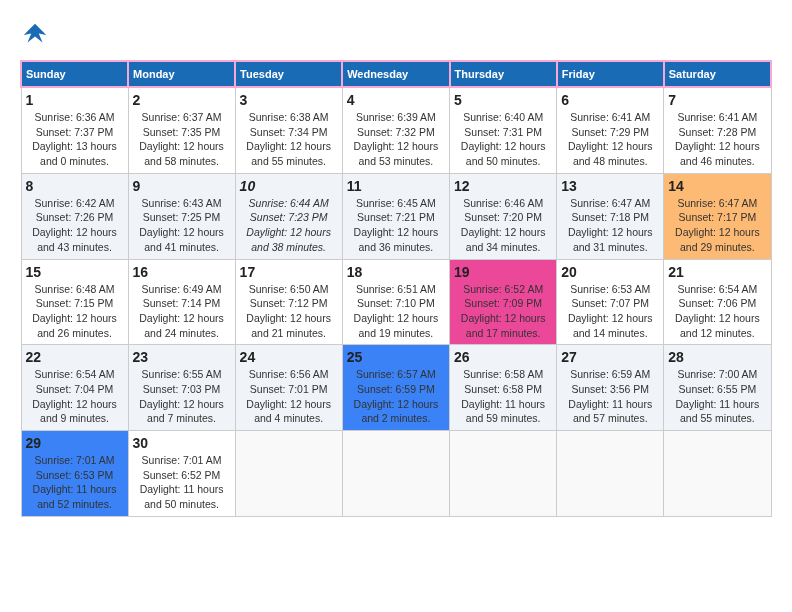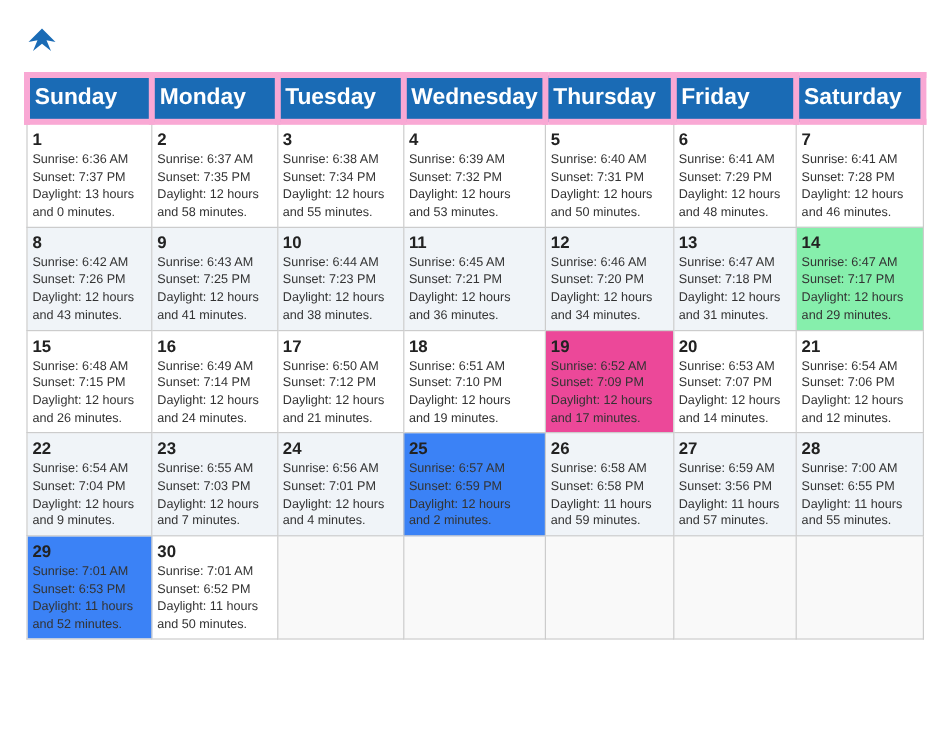--- a/index.html
+++ b/index.html
@@ -40,23 +40,23 @@
     .calendar {
       width: 100%;
       border-collapse: collapse;
       font-size: 11px;
     }
     .calendar th {
       background-color: #1a6bb5;
       color: #fff;
       padding: 6px 4px;
       text-align: left;
-      font-size: 19px;
+      font-size: 11px;
       font-weight: bold;
-      border: 5px solid #f9a8d4;
+      border: 2px solid #f9a8d4;
     }
     .calendar td {
       border: 1px solid #ccc;
       vertical-align: top;
       padding: 4px;
       width: 108px;
       min-height: 80px;
     }
     .calendar tr:nth-child(even) td {
       background-color: #f0f4f8;
@@ -68,20 +68,21 @@
       font-size: 14px;
       font-weight: bold;
       color: #222;
       display: block;
       margin-bottom: 2px;
     }
     .day-info {
       color: #333;
       font-size: 10.5px;
       line-height: 1.4;
+      text-align: center;
     }
     .empty {
       background-color: #f9f9f9 !important;
     }
   </style>
 </head>
 <body>
 
 <div class="header">
   <div class="logo">
@@ -167,21 +168,21 @@
 Daylight: 12 hours
 and 43 minutes.</div>
         </td>
         <td style="background-color: rgb(240, 244, 248);">
           <span class="day-num">9</span>
           <div class="day-info" style="white-space: pre-line;">Sunrise: 6:43 AM
 Sunset: 7:25 PM
 Daylight: 12 hours
 and 41 minutes.</div>
         </td>
-        <td style="background-color: rgb(240, 244, 248);">
+        <td style="background-color: rgb(240, 244, 248); font-style: italic;">
           <span class="day-num">10</span>
           <div class="day-info" style="white-space: pre-line;">Sunrise: 6:44 AM
 Sunset: 7:23 PM
 Daylight: 12 hours
 and 38 minutes.</div>
         </td>
         <td style="background-color: rgb(240, 244, 248);">
           <span class="day-num">11</span>
           <div class="day-info" style="white-space: pre-line;">Sunrise: 6:45 AM
 Sunset: 7:21 PM
@@ -195,21 +196,21 @@
 Daylight: 12 hours
 and 34 minutes.</div>
         </td>
         <td style="background-color: rgb(240, 244, 248);">
           <span class="day-num">13</span>
           <div class="day-info" style="white-space: pre-line;">Sunrise: 6:47 AM
 Sunset: 7:18 PM
 Daylight: 12 hours
 and 31 minutes.</div>
         </td>
-        <td style="background-color: #86efac;">
+        <td style="background-color: #fdba74;">
           <span class="day-num">14</span>
           <div class="day-info" style="white-space: pre-line;">Sunrise: 6:47 AM
 Sunset: 7:17 PM
 Daylight: 12 hours
 and 29 minutes.</div>
         </td>
       </tr>
       <tr>
         <td style="background-color: rgb(255, 255, 255);">
           <span class="day-num">15</span>

